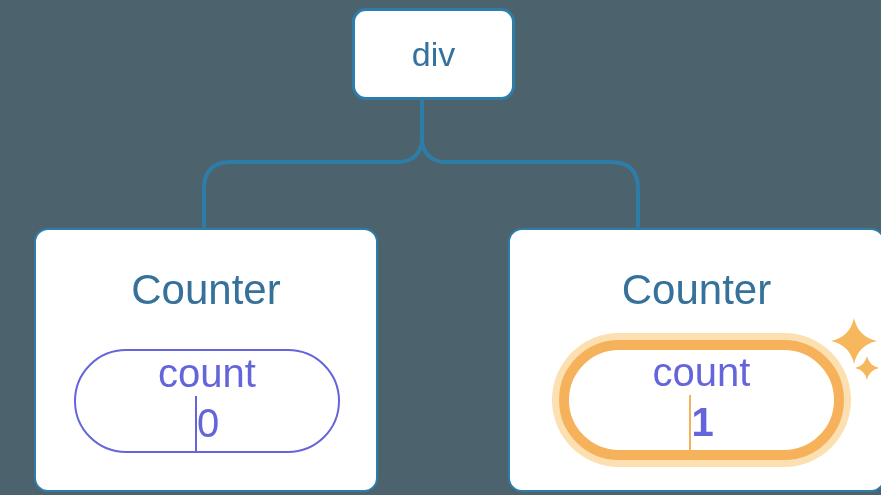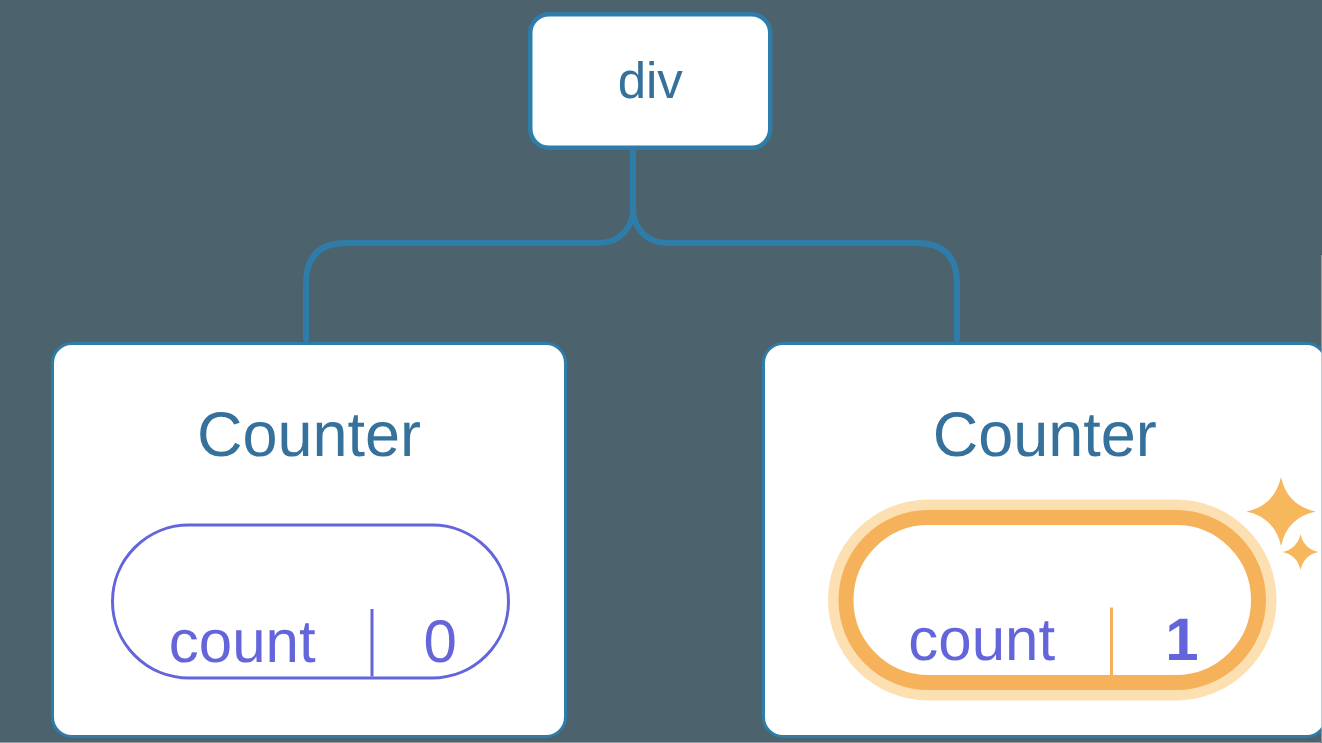--- a/index.html
+++ b/index.html
@@ -72,22 +72,23 @@
     text-align: center;
     font-size: 42px;
     line-height: 52px;
     font-weight: 500;
     color: var(--text-blue);
   }
 
   .state-pill {
     position: absolute;
     display: flex;
-    align-items: flex-end;
+    align-items: center;
     background: var(--card-white);
+    flex-direction: column;
   }
   .state-pill .pill-key,
   .state-pill .pill-value {
     display: flex;
     align-items: center;
     justify-content: center;
     font-size: 40px;
     color: var(--purple);
   }
 

